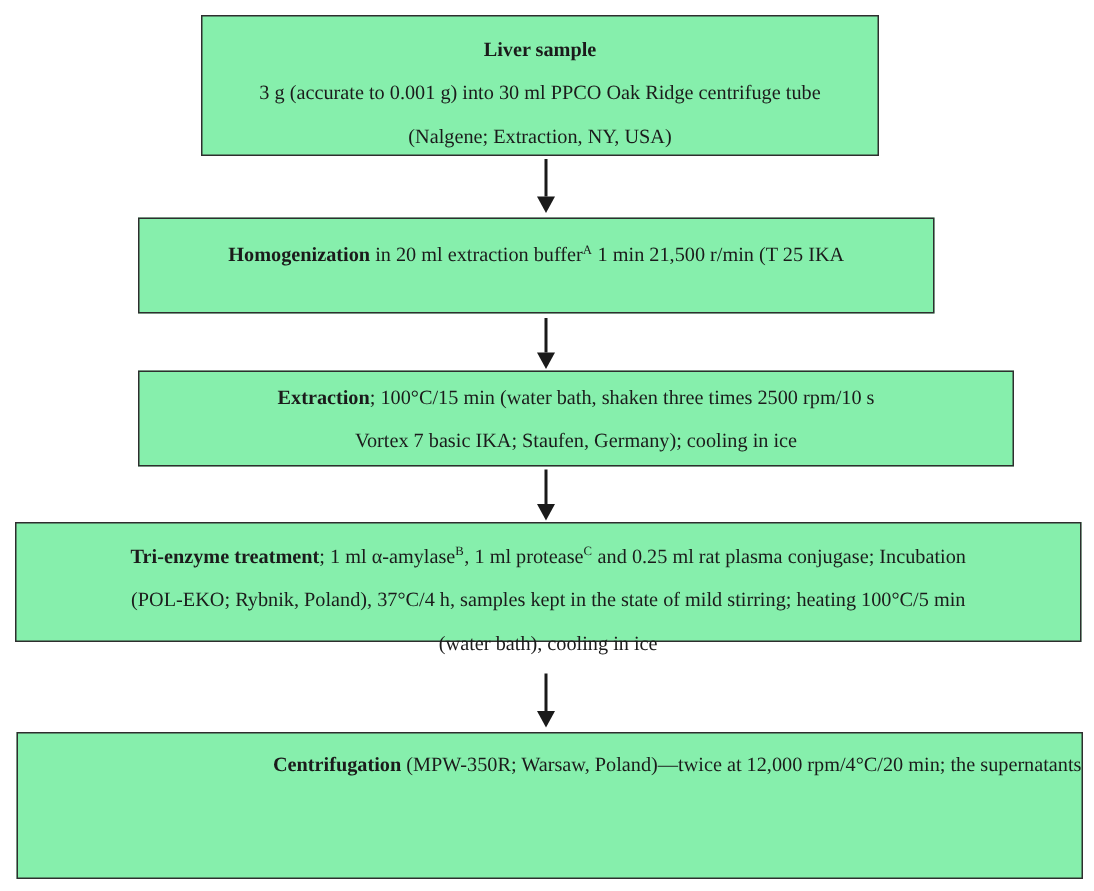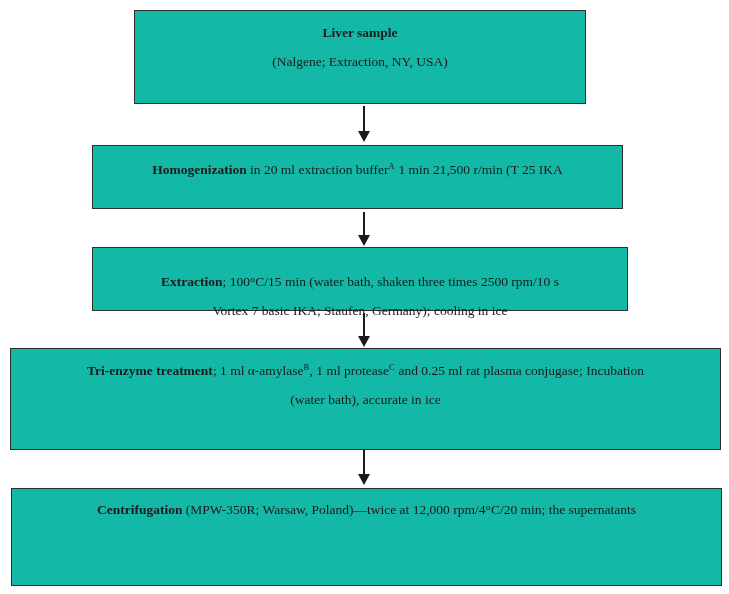--- a/index.html
+++ b/index.html
@@ -2,31 +2,31 @@
 <html><head>
 <meta charset="utf-8">
 <style>
   html, body { margin:0; padding:0; background:#ffffff; }
   .canvas {
     position:relative; width:729px; height:594px; background:#ffffff;
     font-family:"Liberation Serif","DejaVu Serif",serif;
     font-size:13.5px; color:#1b1b1b; overflow:hidden;
   }
   .box {
-    position:absolute; box-sizing:border-box; background:#14b8a6;
+    position:absolute; box-sizing:border-box; background:#86efac;
     border:1.5px solid #2e2e2e; text-align:center;
   }
   .line { line-height:29px; white-space:nowrap; }
   .seg-bold { font-weight:bold; }
   .seg-sup { font-size:8.5px; vertical-align:5px; letter-spacing:0.3px; }
   .box1 { left:134px; top:10px;  width:452px; height:94px; padding-top:7px; }
   .box2 { left:92px;  top:145px; width:531px; height:64px; padding-top:6px; }
-  .box3 { left:92px;  top:247px; width:536px; height:64px; padding-top:19px; }
-  .box4 { left:10px;  top:348px; width:711px; height:102px; padding-top:4px; }
-  .box5 { left:11px;  top:488px; width:711px; height:98px; padding-top:6px; }
+  .box3 { left:92px;  top:247px; width:584px; height:64px; padding-top:2px; }
+  .box4 { left:10px;  top:348px; width:711px; height:80px; padding-top:4px; }
+  .box5 { left:11px;  top:488px; width:711px; height:98px; padding-top:6px;text-align:right; }
   .arrow {
     position:absolute; width:14px;
     display:flex; flex-direction:column; align-items:center;
   }
   .arrow .shaft { width:1.5px; background:#1a1a1a; }
   .arrow .head {
     width:0; height:0;
     border-left:6px solid transparent; border-right:6px solid transparent;
     border-top:11px solid #1a1a1a;
   }
@@ -36,20 +36,23 @@
   .arrow4 { left:357px; top:449px; } .arrow4 .shaft { height:25px; }
 </style>
 </head>
 <body>
 
 <div class="canvas">
 
   <div class="box box1">
     <div class="line">
       <span class="seg-bold">Liver sample</span>
+    </div>
+    <div class="line">
+      <span>3 g (accurate to 0.001 g) into 30 ml PPCO Oak Ridge centrifuge tube</span>
     </div>
     <div class="line">
       <span>(Nalgene; Extraction, NY, USA)</span>
     </div>
   </div>
 
   <div class="arrow arrow1">
     <div class="shaft"></div>
     <div class="head"></div>
   </div>
@@ -77,21 +80,24 @@
   <div class="arrow arrow3">
     <div class="shaft"></div>
     <div class="head"></div>
   </div>
 
   <div class="box box4">
     <div class="line">
       <span class="seg-bold">Tri-enzyme treatment</span><span>; 1 ml α-amylase</span><span class="seg-sup">B</span><span>, 1 ml protease</span><span class="seg-sup">C</span><span> and 0.25 ml rat plasma conjugase; Incubation</span>
     </div>
     <div class="line">
-      <span>(water bath), accurate in ice</span>
+      <span>(POL-EKO; Rybnik, Poland), 37°C/4 h, samples kept in the state of mild stirring; heating 100°C/5 min</span>
+    </div>
+    <div class="line">
+      <span>(water bath), cooling in ice</span>
     </div>
   </div>
 
   <div class="arrow arrow4">
     <div class="shaft"></div>
     <div class="head"></div>
   </div>
 
   <div class="box box5">
     <div class="line">

